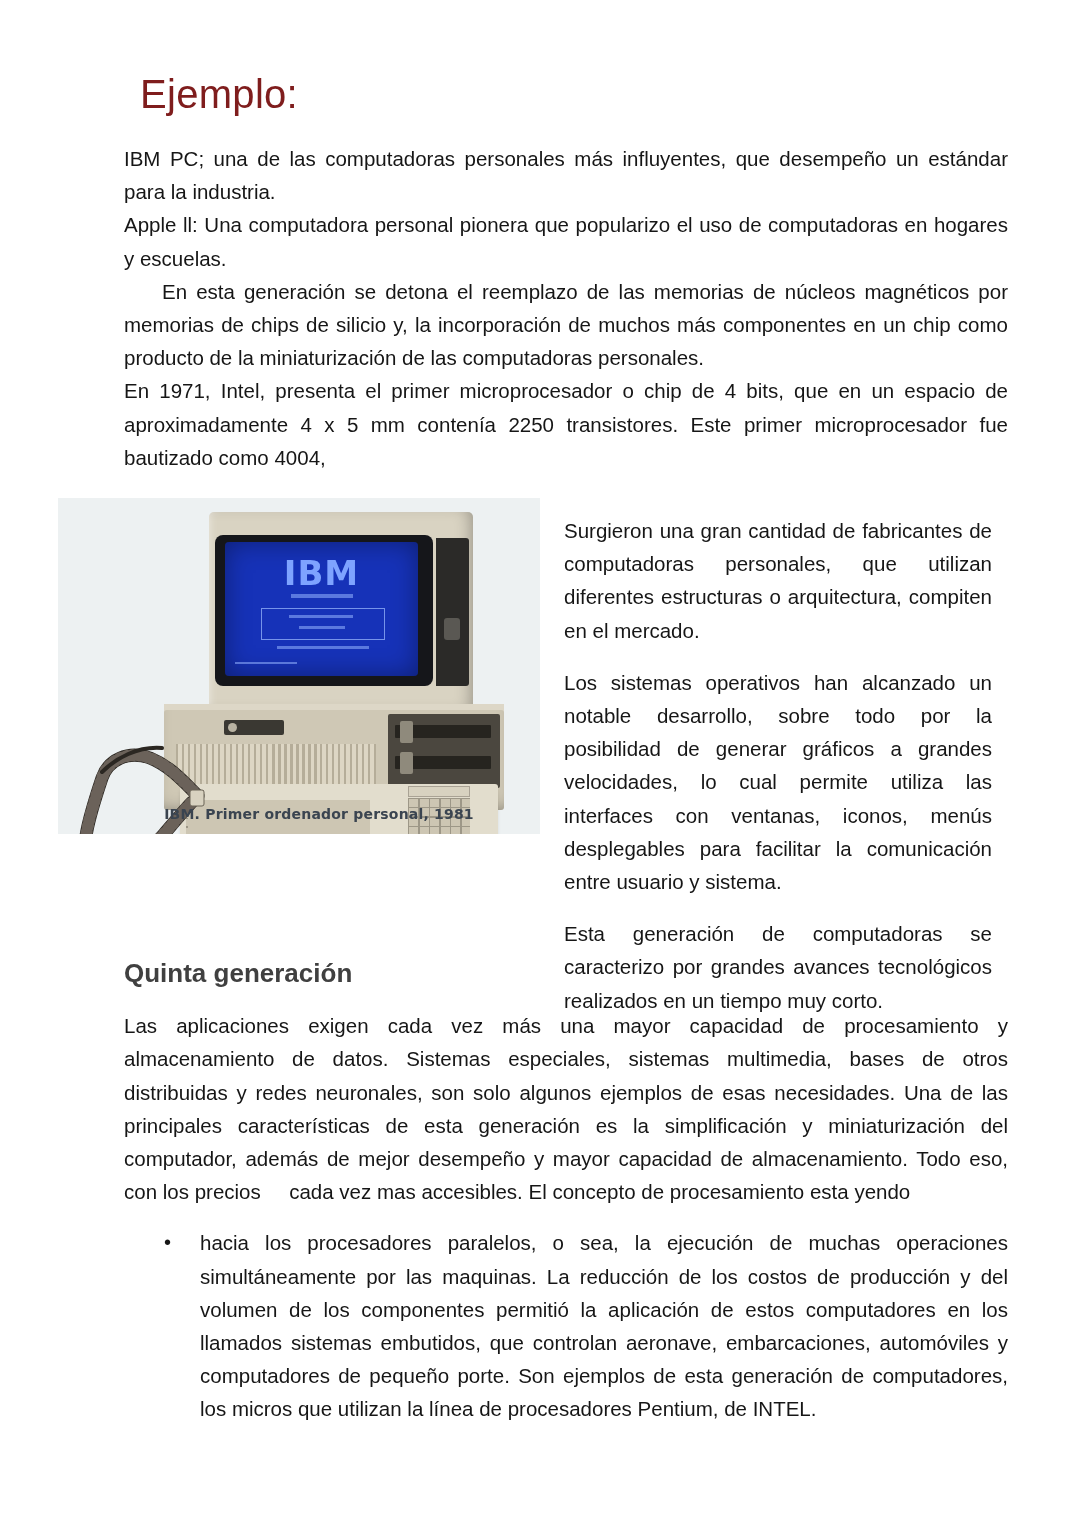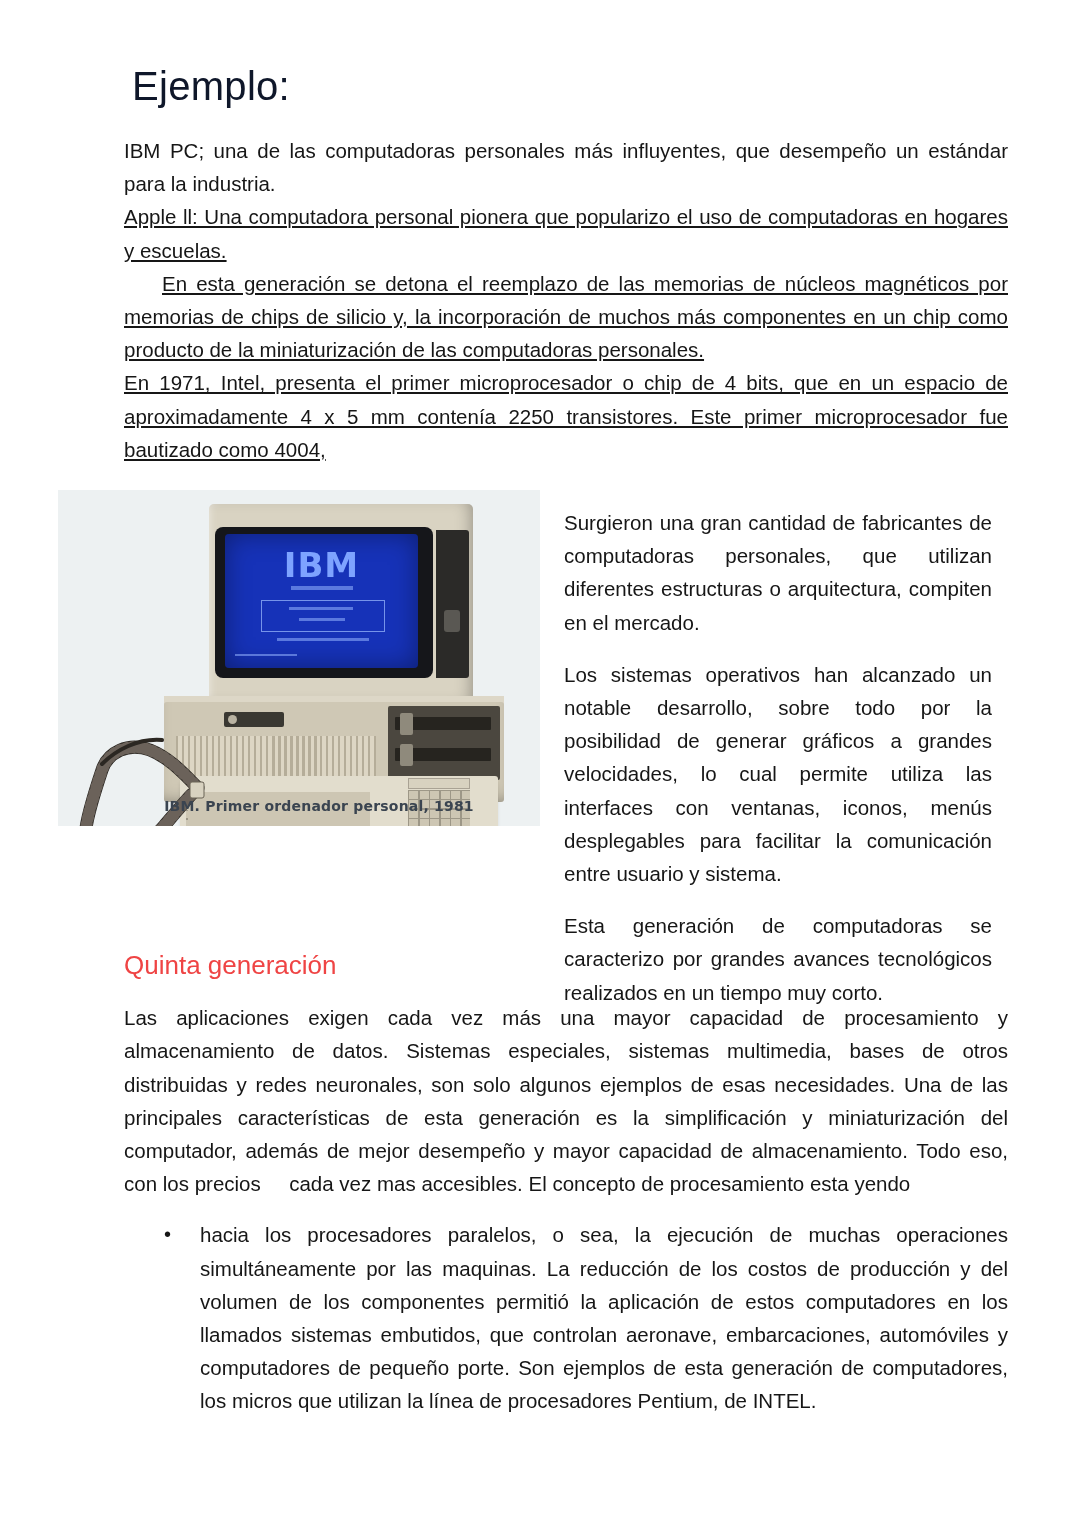--- a/index.html
+++ b/index.html
@@ -24,46 +24,46 @@
     position: absolute;
     left: 124px;
     top: 0;
     width: 884px;
   }
 
   
   h1.doc-title {
     font-size: 40px;
     font-weight: 400;
-    color: #0f172a;
+    color: #7f1d1d;
     letter-spacing: 0.3px;
-    margin: 8px;
+    margin: 16px;
     padding-top: 56px;
     line-height: 1.1;
   }
   h2.section-heading {
     font-size: 26px;
-    font-weight: 400;
-    color: #ef4444;
+    font-weight: 700;
+    color: #404040;
     margin: 0;
     line-height: 1.2;
   }
 
   
   p.body {
     font-size: 20.5px;
     line-height: 1.62;
     margin: 0;
     color: #161616;
     text-align: justify;
     text-justify: inter-word;
     hyphens: none;
   }
   .indent-first { text-indent: 38px; }
-  .sp-a { margin-top: 22px; text-decoration: underline; }
+  .sp-a { margin-top: 22px; }
 
   
   .media-row {
     position: relative;
     margin-top: 24px;
     height: 412px;
   }
   .figure {
     position: absolute;
     left: -66px;

